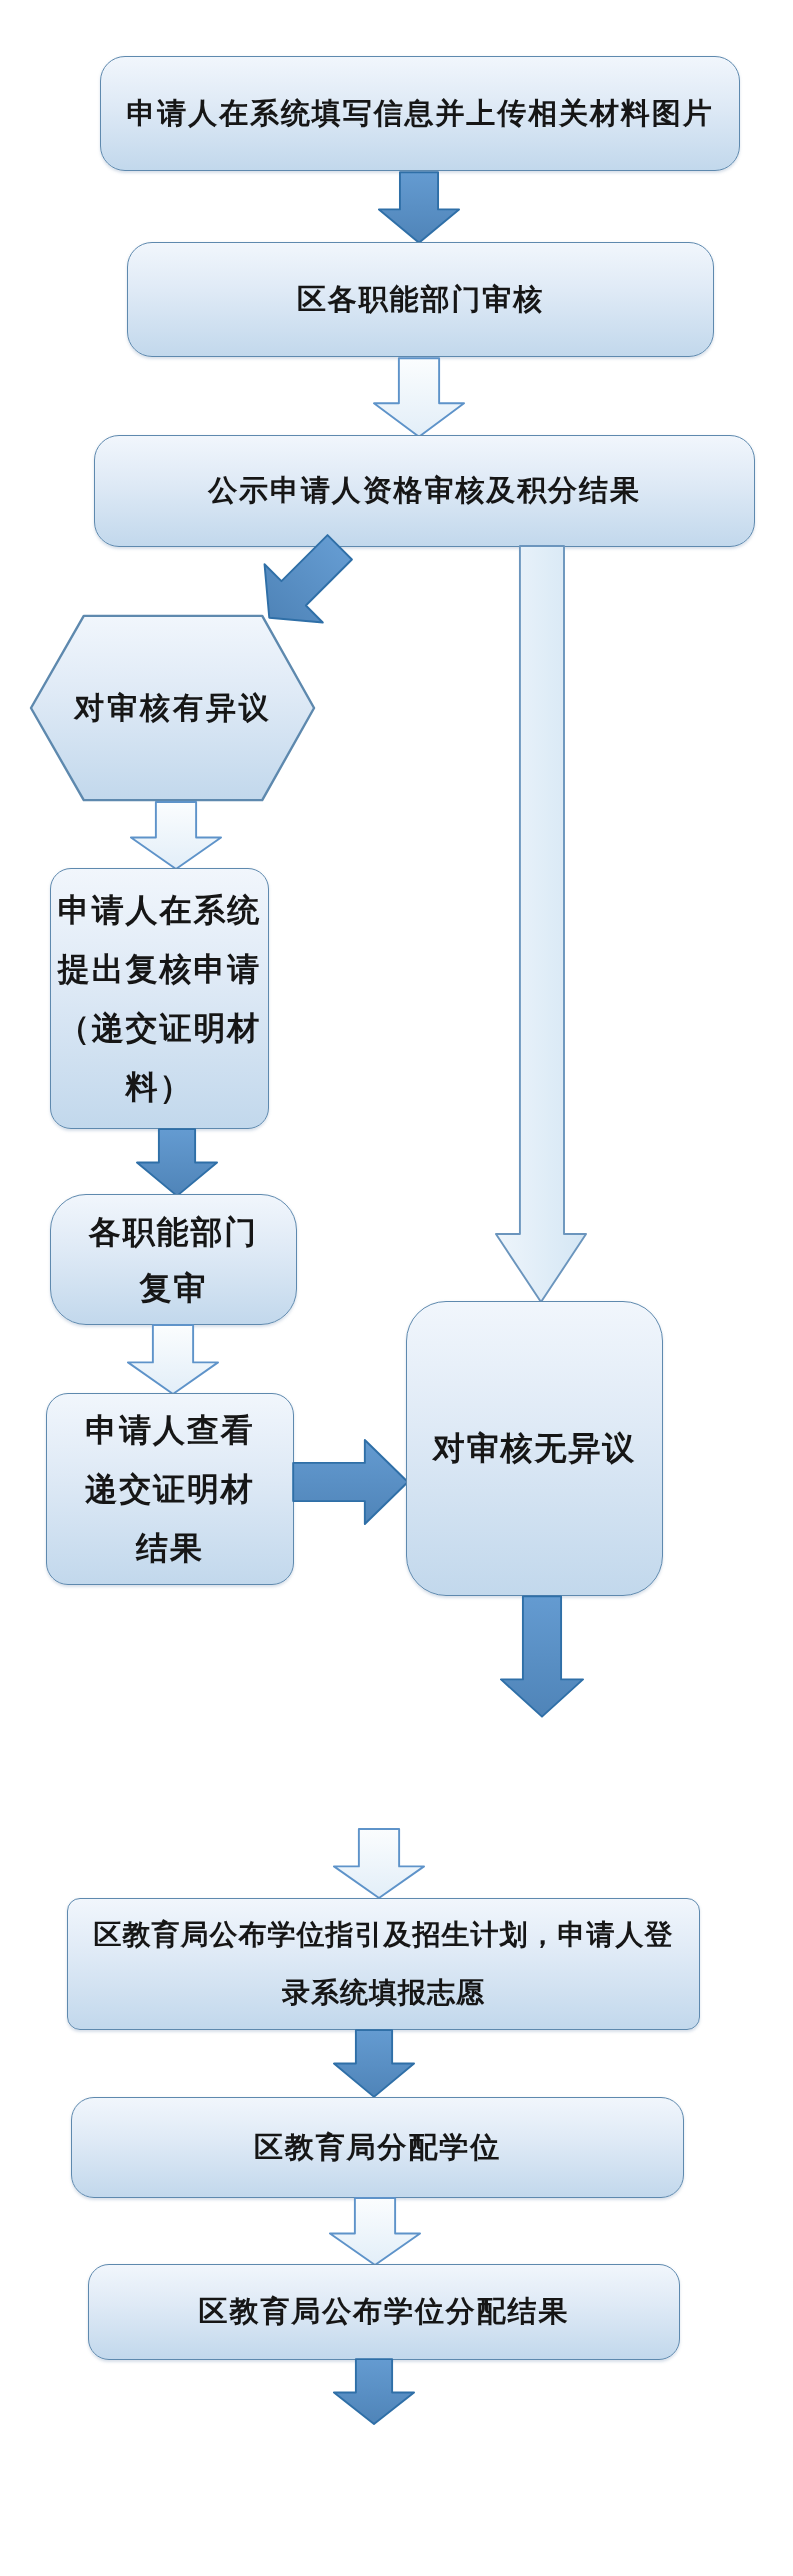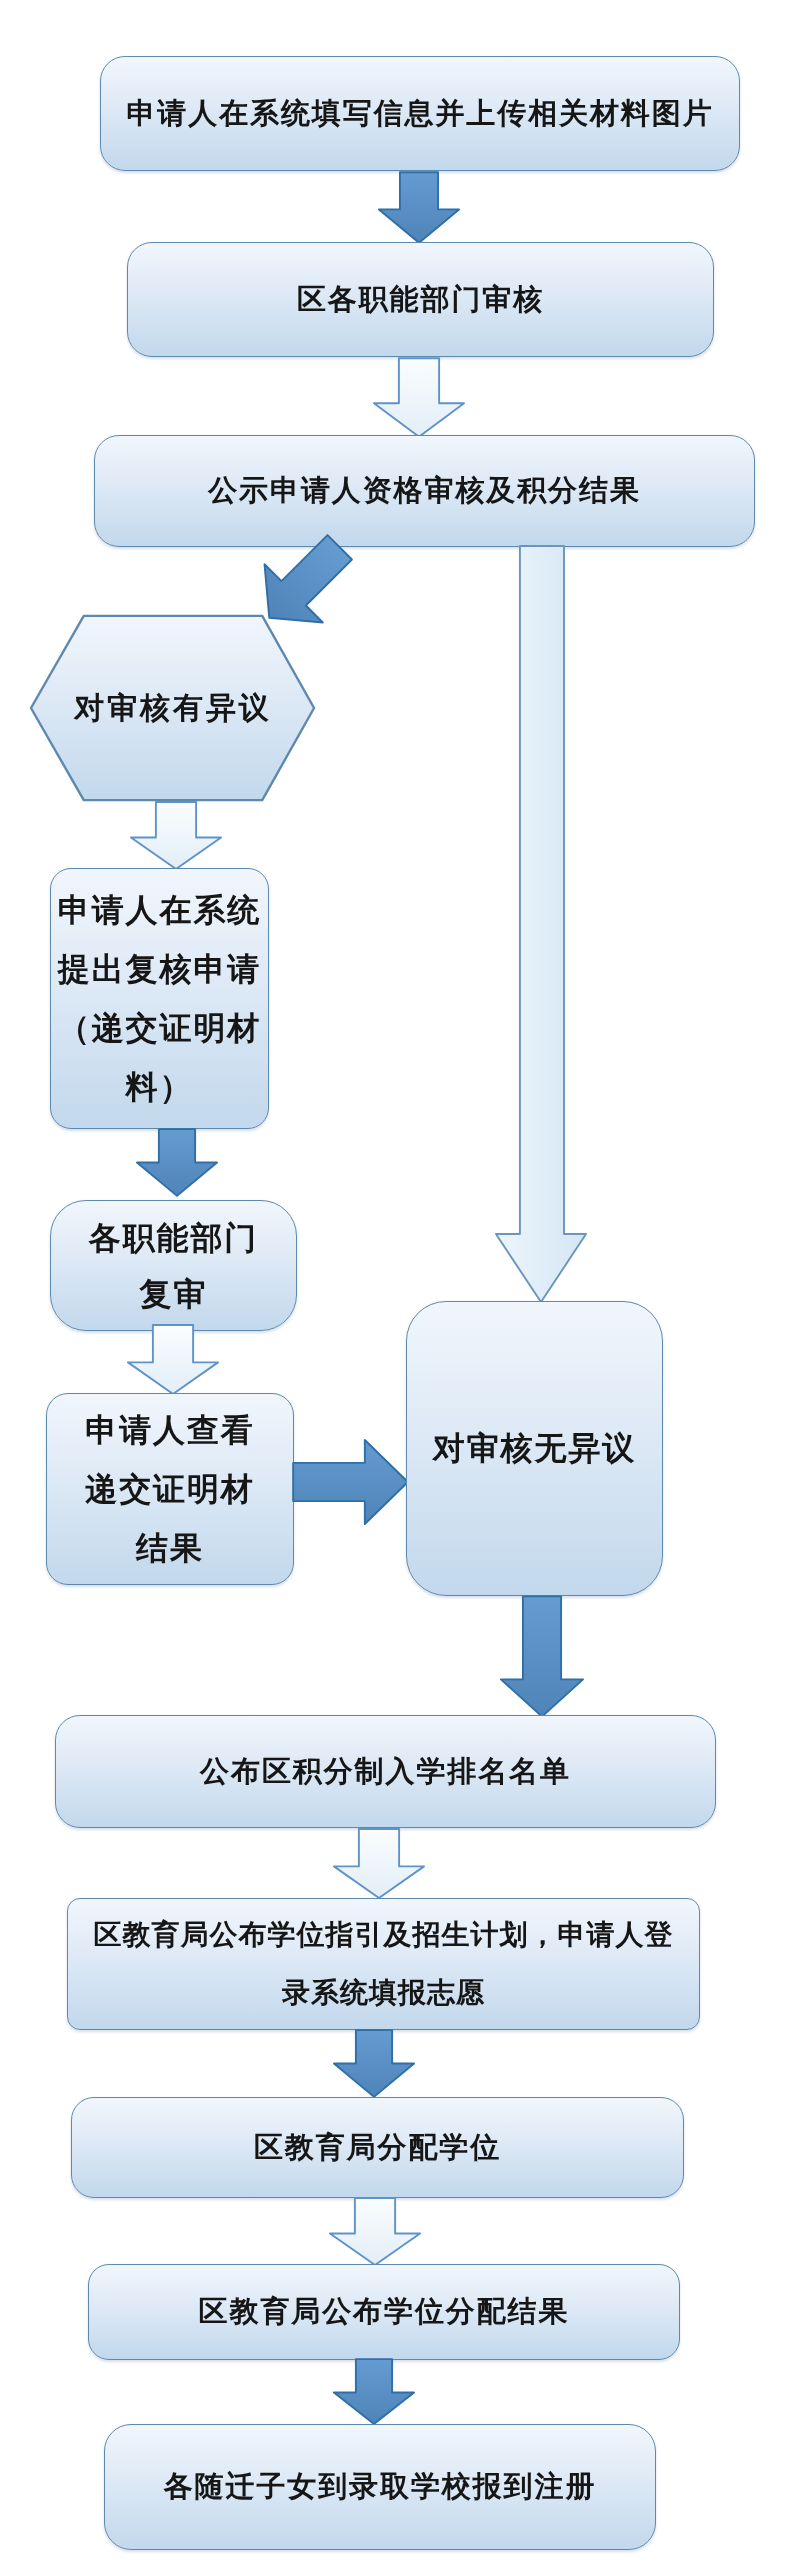--- a/index.html
+++ b/index.html
@@ -99,21 +99,21 @@
     <span class="ln">申请人在系统</span>
     <span class="ln">提出复核申请</span>
     <span class="ln">（递交证明材</span>
     <span class="ln">料）</span>
   </div>
 
   <svg class="arrow" style="left:136px;top:1128px;" width="82" height="69" viewBox="0 0 86 72">
     <polygon points="24,1 62,1 62,36 85,36 43,71 1,36 24,36" fill="url(#solidGrad)" stroke="#2f6fa7" stroke-width="2" stroke-linejoin="round"></polygon>
   </svg>
 
-  <div class="node leftcol" style="left:50px;top:1194px;width:247px;height:131px;line-height:56px;margin-top:6px;">
+  <div class="node leftcol" style="left:50px;top:1194px;width:247px;height:131px;line-height:56px;">
     <span class="ln">各职能部门</span>
     <span class="ln">复审</span>
   </div>
 
   <svg class="arrow" style="left:127px;top:1324px;" width="92" height="71" viewBox="0 0 96 74">
     <polygon points="27,1 69,1 69,40 95,40 48,73 1,40 27,40" fill="url(#outlineGrad)" stroke="#5e93c9" stroke-width="2" stroke-linejoin="round"></polygon>
   </svg>
 
   <div class="node leftcol" style="left:46px;top:1393px;width:248px;height:192px;line-height:59px;border-radius:22px;">
     <span class="ln">申请人查看</span>
@@ -126,23 +126,20 @@
   </svg>
 
   <div class="node leftcol" style="left:406px;top:1301px;width:257px;height:295px;border-radius:40px;">
     <span class="ln">对审核无异议</span>
   </div>
 
   <svg class="arrow" style="left:500px;top:1595px;" width="84" height="123" viewBox="0 0 88 128">
     <polygon points="24,1 64,1 64,88 87,88 44,127 1,88 24,88" fill="url(#solidGrad)" stroke="#2f6fa7" stroke-width="2" stroke-linejoin="round"></polygon>
   </svg>
 
-  <div class="node wide" style="left:55px;top:1715px;width:661px;height:113px;">
-    <span class="ln">公布区积分制入学排名名单</span>
-  </div>
 
   <svg class="arrow" style="left:333px;top:1828px;" width="92" height="71" viewBox="0 0 96 74">
     <polygon points="27,1 69,1 69,40 95,40 48,73 1,40 27,40" fill="url(#outlineGrad)" stroke="#5e93c9" stroke-width="2" stroke-linejoin="round"></polygon>
   </svg>
 
   <div class="node wide" style="left:67px;top:1898px;width:633px;height:132px;font-size:28px;line-height:58px;letter-spacing:1px;border-radius:13px;">
     <span class="ln">区教育局公布学位指引及招生计划，申请人登</span>
     <span class="ln">录系统填报志愿</span>
   </div>
 
@@ -159,18 +156,15 @@
   </svg>
 
   <div class="node wide" style="left:88px;top:2264px;width:592px;height:96px;border-radius:21px;">
     <span class="ln">区教育局公布学位分配结果</span>
   </div>
 
   <svg class="arrow" style="left:333px;top:2358px;" width="82" height="67" viewBox="0 0 86 70">
     <polygon points="24,1 62,1 62,36 85,36 43,69 1,36 24,36" fill="url(#solidGrad)" stroke="#2f6fa7" stroke-width="2" stroke-linejoin="round"></polygon>
   </svg>
 
-  <div class="node wide" style="left:104px;top:2424px;width:552px;height:126px;border-radius:27px;">
-    <span class="ln">各随迁子女到录取学校报到注册</span>
-  </div>
 
 </div>
 
 
 </body></html>

